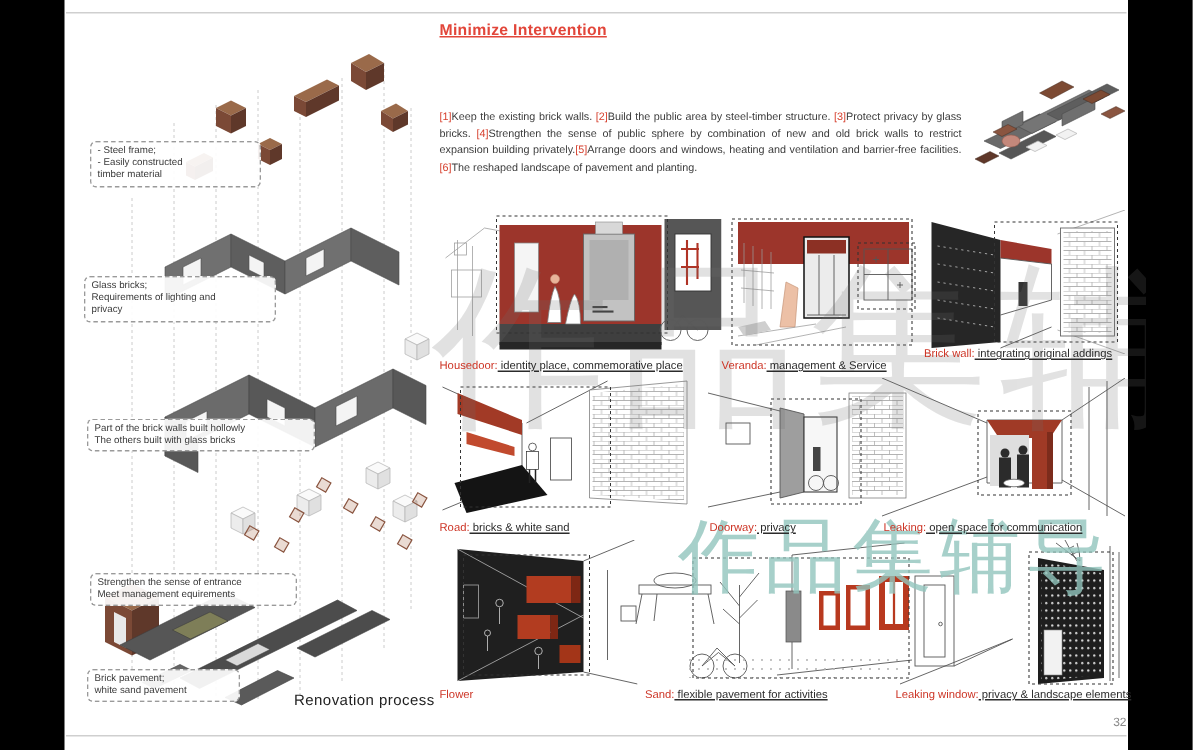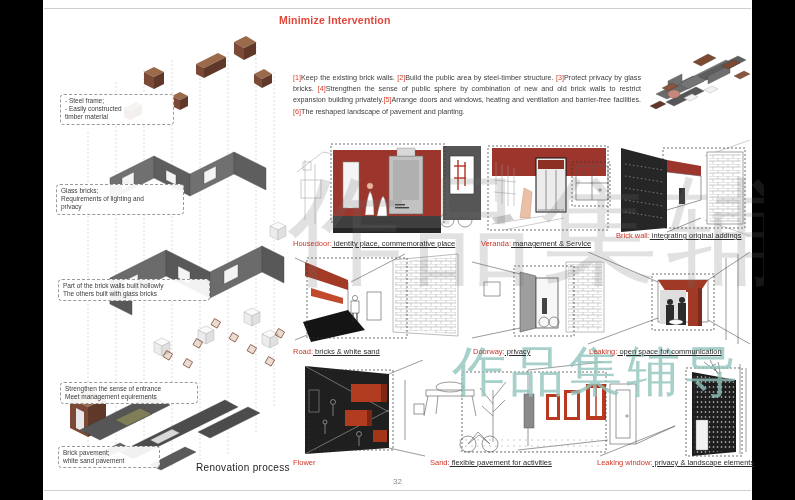--- a/index.html
+++ b/index.html
@@ -3,39 +3,39 @@
 <meta charset="utf-8">
 <style>
   html,body{margin:0;padding:0;background:#000;}
   .stage{position:relative;width:795px;height:500px;overflow:hidden;background:#fff;
          font-family:"Liberation Sans",sans-serif;}
   .bar{position:absolute;top:0;width:43px;height:500px;background:#000;}
   .bar.left{left:0;} .bar.right{left:752px;}
   .hairline{position:absolute;left:44px;width:707px;height:1px;background:#cfcfcf;}
   .abs{position:absolute;}
   
-  .h-title{position:absolute;left:279px;top:14px;font-size:10.5px;font-weight:bold;color:#e2463a;letter-spacing:.2px;}
+  .h-title{position:absolute;left:293px;top:14px;font-size:10.5px;font-weight:bold;color:#e2463a;letter-spacing:.2px;text-decoration:underline;}
   .para{position:absolute;left:293px;width:348px;font-size:7.2px;line-height:11.2px;color:#3c3c3c;text-align:justify;margin:0;}
   .para .red{color:#d6402e;}
   
   .callout{position:absolute;border:1px dashed #9a9a9a;border-radius:4px;background:rgba(255,255,255,.92);
            padding:2px 4px;font-size:6.5px;line-height:8.2px;color:#3a3a3a;z-index:5;}
   .axon-caption{position:absolute;left:196px;top:462px;font-size:10px;color:#1e1e1e;letter-spacing:.3px;}
   
   .cap{position:absolute;font-size:7.5px;line-height:9px;color:#222;z-index:7;white-space:nowrap;}
   .capk{color:#cd3526;font-weight:normal;}
   .capd{color:#2b2b2b;text-decoration:underline;}
   .cell{position:absolute;z-index:2;}
   
   .wm-grey{position:absolute;left:288px;top:136px;width:476px;height:202px;overflow:hidden;
            font-family:"DejaVu Serif",serif;font-size:118px;line-height:190px;color:#6f6f6f;opacity:.20;
            letter-spacing:8px;z-index:6;pointer-events:none;white-space:nowrap;}
   .wm-teal{position:absolute;left:452px;top:342px;font-size:54px;line-height:58px;color:#92c5bd;opacity:.8;
            letter-spacing:4px;z-index:6;pointer-events:none;white-space:nowrap;font-family:"Liberation Sans",sans-serif;}
-  .pagenum{position:absolute;left:44px;top:477px;width:707px;text-align:center;font-size:8px;color:#8a8a8a;}
+  .pagenum{position:absolute;left:44px;top:477px;width:707px;text-align:right;font-size:8px;color:#8a8a8a;}
   svg{display:block;}
   .sk{stroke:#555;stroke-width:.6;fill:none;}
   .skl{stroke:#9a9a9a;stroke-width:.5;fill:none;}
   .dash{stroke:#333;stroke-width:.7;fill:none;stroke-dasharray:2 2;}
 </style>
 </head>
 <body>
 
 <div class="stage">
 

